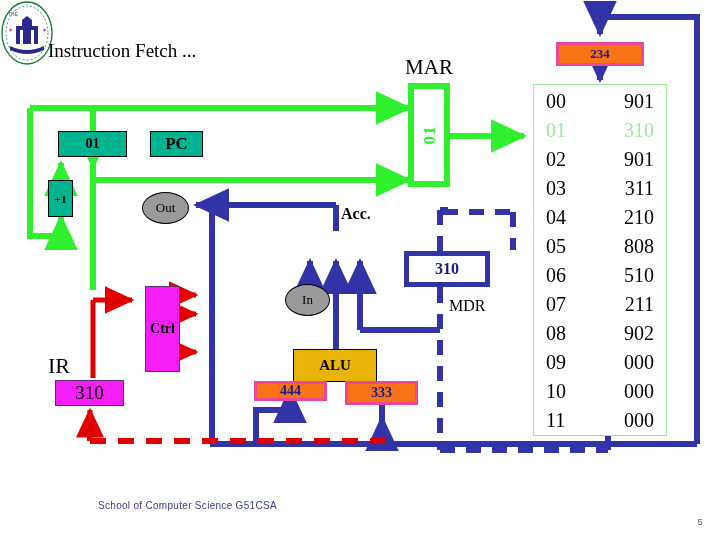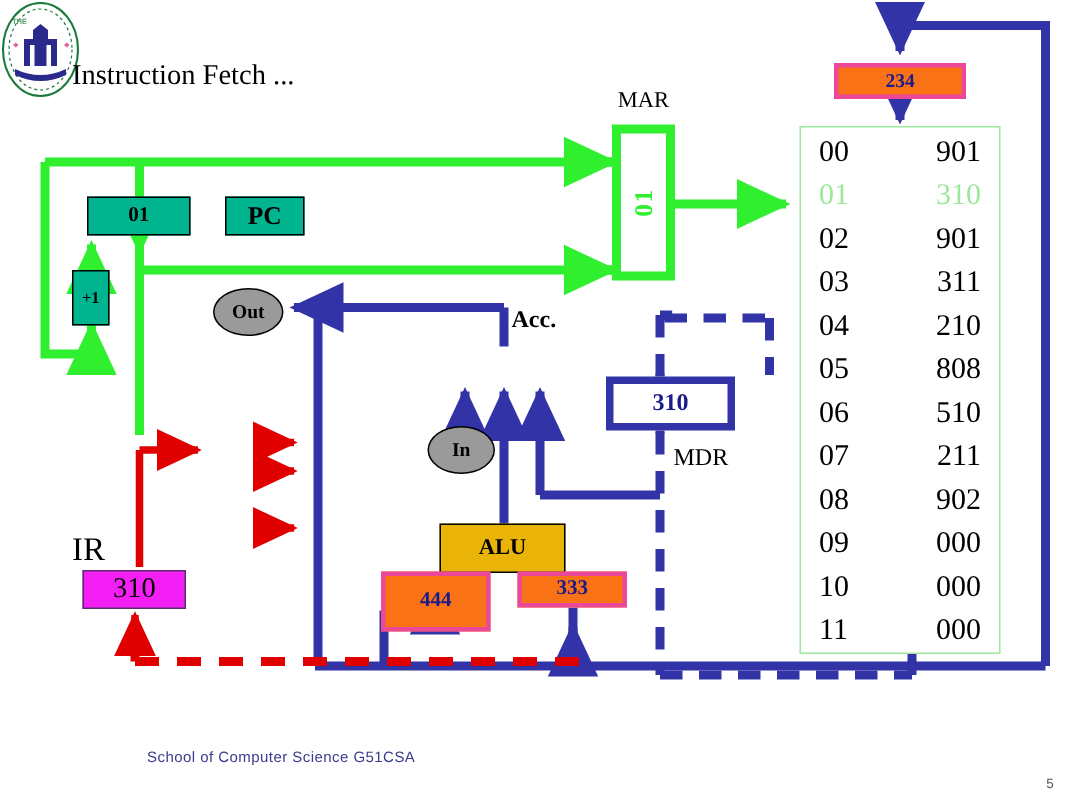--- a/index.html
+++ b/index.html
@@ -27,21 +27,21 @@
   .greenbox{
     background:#00b490;border:1px solid #000;
     font-weight:bold;color:#000;
   }
   #pc-val{left:58px;top:131px;width:69px;height:26px;font-size:14px;}
   #pc-label{left:150px;top:131px;width:53px;height:26px;font-size:17px;}
   #plusone{left:48px;top:180px;width:25px;height:37px;font-size:11px;}
 
   #mar-label{
     left:396px;top:54px;width:66px;height:26px;
-    font-size:15px;color:#000;
+    font-size:21px;color:#000;
   }
   #mar-box{
     left:408px;top:83px;width:42px;height:104px;
     background:#ffffff;border:6px solid #2fef2f;
   }
   #mar-val{
     font-size:17px;font-weight:bold;color:#2fef2f;
     transform:rotate(-90deg);letter-spacing:1px;
     font-family:"Liberation Serif", serif;
   }
@@ -72,38 +72,38 @@
   #acc-label{
     left:341px;top:203px;width:50px;height:22px;
     font-size:16px;font-weight:bold;color:#000;
     justify-content:flex-start;
   }
   #alu{
     left:293px;top:349px;width:84px;height:33px;
     background:#eab308;border:1px solid #000;
     font-size:15px;font-weight:bold;color:#000;
   }
-  #alu-in-a{left:254px;top:381px;width:73px;height:40px;font-size:14px;font-family:Liberation Serif, serif;}
+  #alu-in-a{left:254px;top:381px;width:73px;height:20px;font-size:14px;font-family:Liberation Serif, serif;}
   #alu-in-b{left:345px;top:381px;width:73px;height:24px;font-size:14px;}
 
   
   #mdr-box{
     left:404px;top:251px;width:86px;height:36px;
     background:#ffffff;border:5px solid #3333a8;
     color:#1a1a8c;font-weight:bold;font-size:16px;
   }
   #mdr-label{
     left:449px;top:295px;width:60px;height:22px;
     font-size:16px;color:#000;justify-content:flex-start;
   }
 
   
   .grey-ell{
     background:#9a9a9a;border:1px solid #000;border-radius:50%;
-    color:#000;font-weight:bold;
+    color:#000;font-weight:normal;
   }
   #out-node{left:142px;top:192px;width:47px;height:32px;font-size:13px;}
   #in-node{left:285px;top:284px;width:45px;height:32px;font-size:13px;}
 
   
   #beaker{
     left:245px;top:302px;width:37px;height:51px;
     border:1px solid #000;border-top:none;
     border-bottom-left-radius:17px;border-bottom-right-radius:17px;
     background:
@@ -321,20 +321,21 @@
   
   <div class="node" id="alu">ALU</div>
   <div class="node bluebox" id="alu-in-a">444</div>
   <div class="node bluebox" id="alu-in-b">333</div>
 
   
   <div class="node" id="mdr-box">310</div>
   <div class="node" id="mdr-label">MDR</div>
 
   
+  <div class="node" id="ctrl">Ctrl</div>
   <div class="node" id="ir-label">IR</div>
   <div class="node" id="ir-val">310</div>
 
   
   <svg id="logo" viewBox="0 0 54 66" xmlns="http://www.w3.org/2000/svg">
     <ellipse cx="27" cy="33" rx="25" ry="31" fill="none" stroke="#1a7a3a" stroke-width="1.4"></ellipse>
     <ellipse cx="27" cy="33" rx="21" ry="27" fill="none" stroke="#1a7a3a" stroke-width="0.8" stroke-dasharray="2,2"></ellipse>
     <path d="M16,44 L16,26 L22,26 L22,20 L27,16 L32,20 L32,26 L38,26 L38,44 z" fill="#2a2a8c"></path>
     <rect x="20" y="30" width="3" height="14" fill="#fff"></rect>
     <rect x="31" y="30" width="3" height="14" fill="#fff"></rect>

